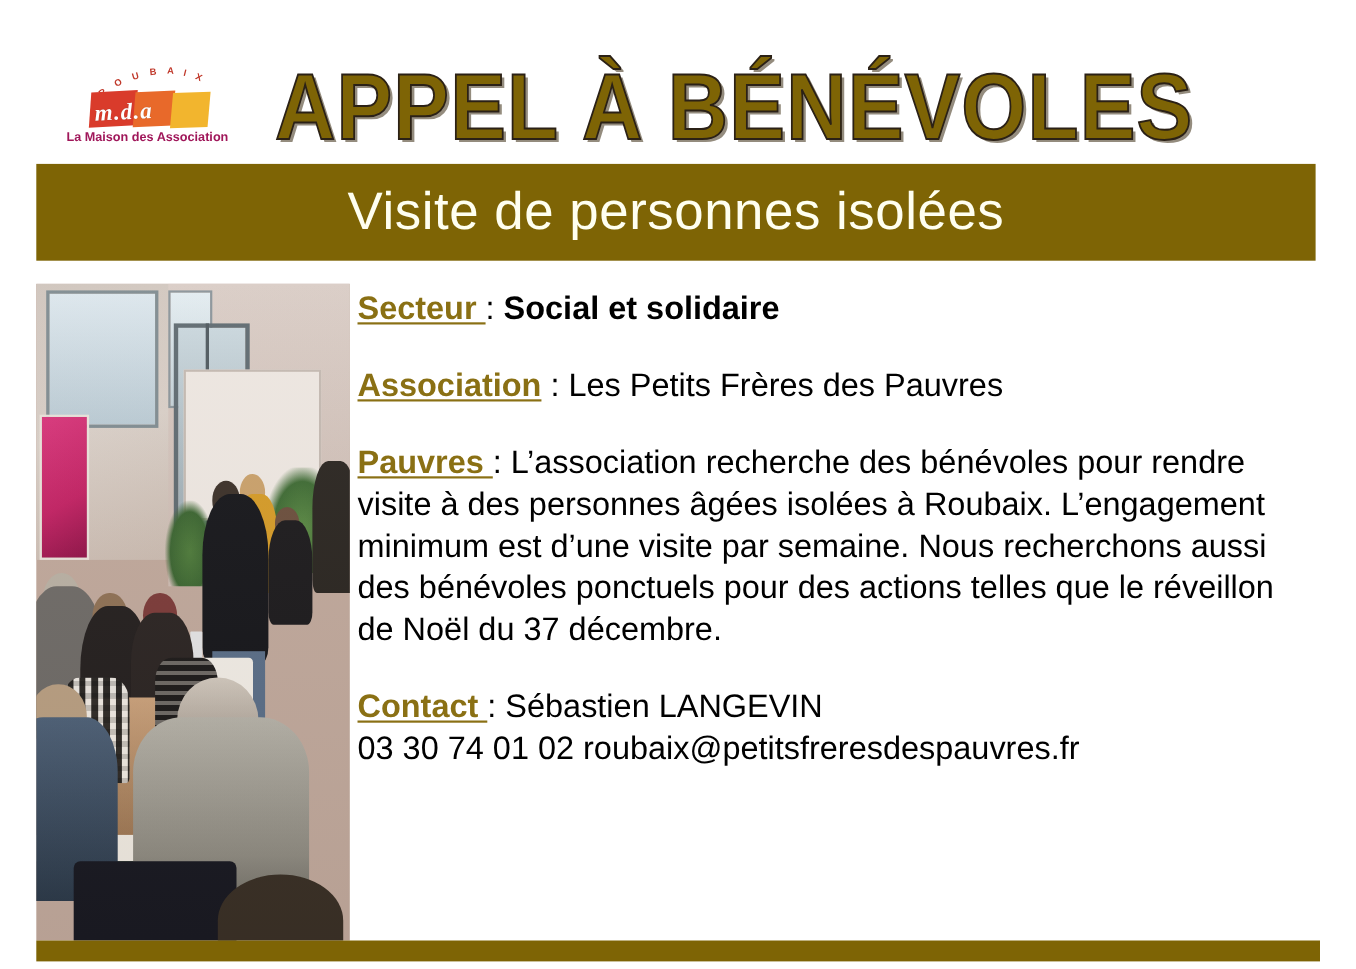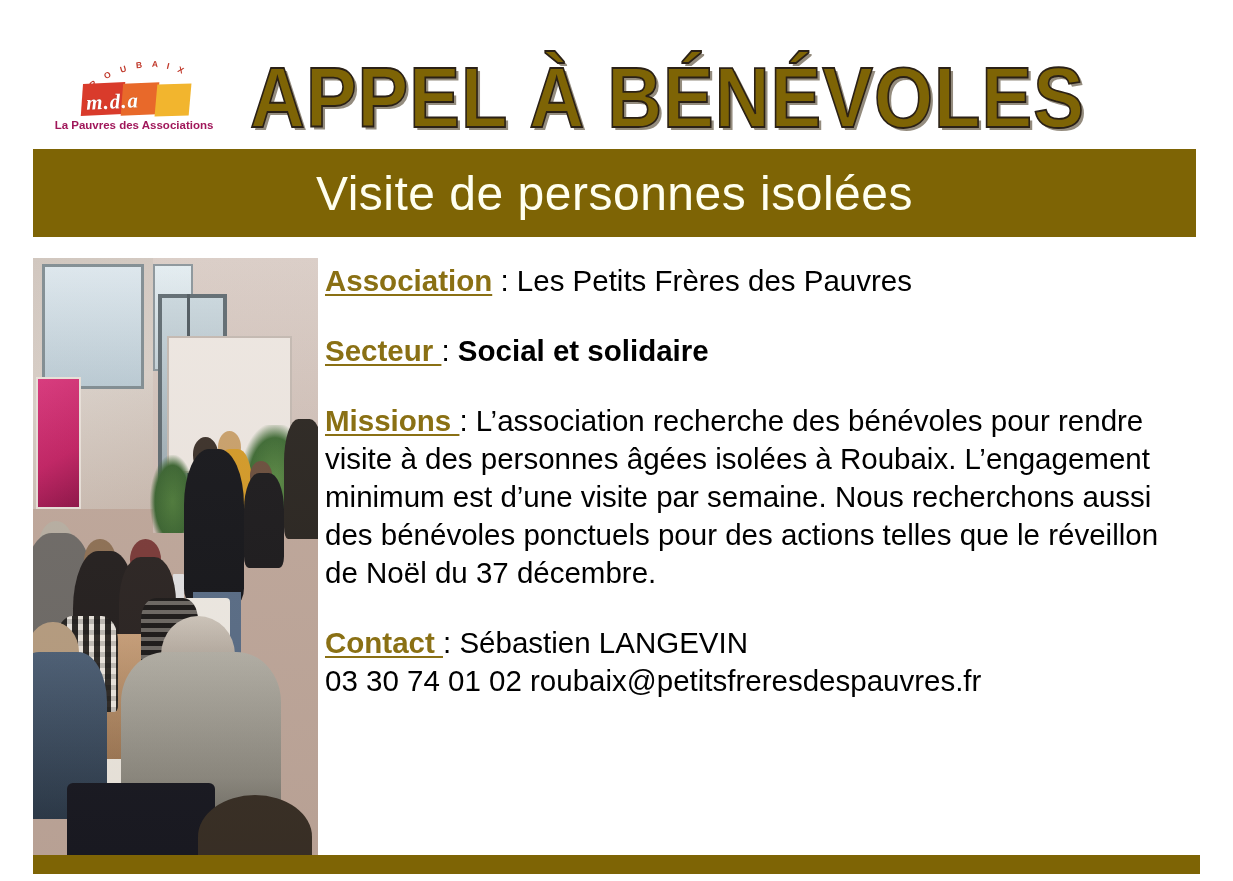--- a/index.html
+++ b/index.html
@@ -362,21 +362,21 @@
       <span style="left:106px; top:2px;  transform:rotate(4deg);">A</span>
       <span style="left:121px; top:4px;  transform:rotate(14deg);">I</span>
       <span style="left:132px; top:8px;  transform:rotate(24deg);">X</span>
     </div>
     <div id="logo-blocks">
       <div class="blk blk-red"></div>
       <div class="blk blk-org"></div>
       <div class="blk blk-yel"></div>
     </div>
     <div id="logo-mda">m.d.a</div>
-    <div id="logo-caption">La Pauvres des Associations</div>
+    <div id="logo-caption">La Maison des Association</div>
   </div>
 
   <div id="poster-title">APPEL À BÉNÉVOLES</div>
 </div>
 
 <div id="subtitle-banner">
   <div id="subtitle-text">Visite de personnes isolées</div>
 </div>
 
 <div id="photo">
@@ -416,29 +416,29 @@
   <div class="p-bluehead"></div>
   <div class="p-blue"></div>
   <div class="chair-black"></div>
   <div class="head-front"></div>
   <div class="veil"></div>
 </div>
 
 <div id="content">
 
   <p class="para">
+    <span class="label">Secteur </span><span>: </span><span class="bold-black">Social et solidaire</span>
+  </p>
+
+  <p class="para">
     <span class="label">Association</span><span> : </span><span>Les Petits Frères des Pauvres</span>
   </p>
 
   <p class="para">
-    <span class="label">Secteur </span><span>: </span><span class="bold-black">Social et solidaire</span>
-  </p>
-
-  <p class="para">
-    <span class="label">Missions </span><span>: </span><span>L’association recherche des bénévoles pour rendre visite à des personnes âgées isolées à Roubaix. L’engagement minimum est d’une visite par semaine. Nous recherchons aussi des bénévoles ponctuels pour des actions telles que le réveillon de Noël du 37 décembre.</span>
+    <span class="label">Pauvres </span><span>: </span><span>L’association recherche des bénévoles pour rendre visite à des personnes âgées isolées à Roubaix. L’engagement minimum est d’une visite par semaine. Nous recherchons aussi des bénévoles ponctuels pour des actions telles que le réveillon de Noël du 37 décembre.</span>
   </p>
 
   <p class="para last">
     <span class="label">Contact </span><span>: </span><span>Sébastien LANGEVIN</span><br>
     <span>03 30 74 01 02 roubaix@petitsfreresdespauvres.fr</span>
   </p>
 
 </div>
 
 <div id="bottom-bar"></div>

